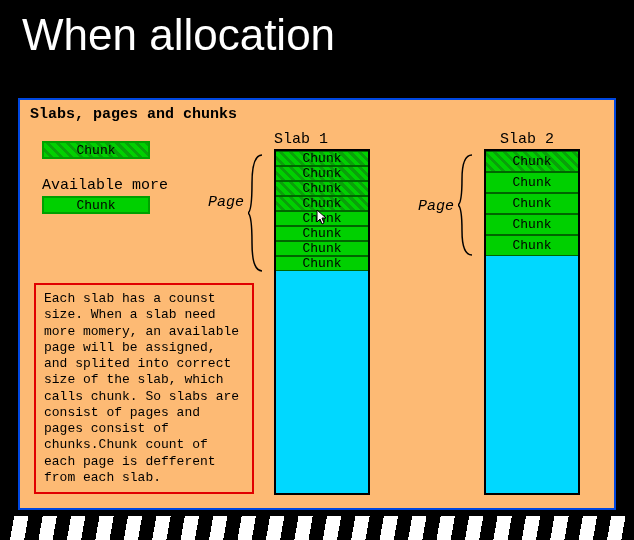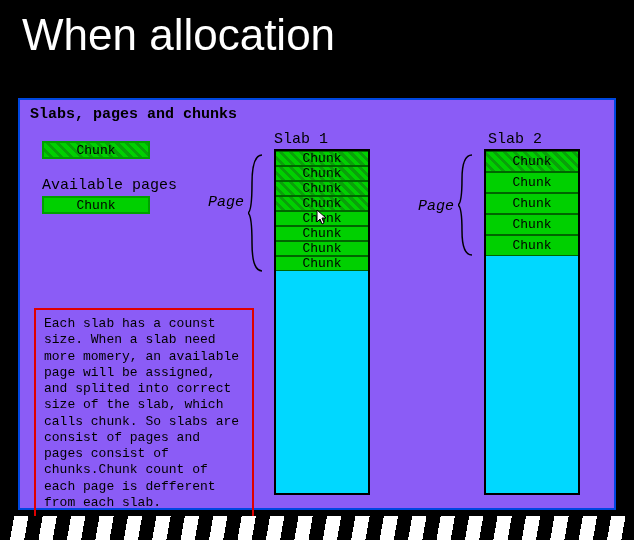--- a/index.html
+++ b/index.html
@@ -16,21 +16,21 @@
       font-size: 44px;
       font-weight: 300;
       padding: 10px 0 0 22px;
     }
     .diagram-wrap {
       position: absolute;
       left: 18px;
       top: 98px;
       width: 598px;
       height: 412px;
-      background: #8b5cf6;
+      background: #fdba74;
       border: 2px solid #0047e0;
       font-family: "Courier New", monospace;
     }
     .diagram-header {
       padding: 6px 10px 4px 10px;
       font-size: 15px;
       font-weight: bold;
       color: #000;
       font-family: "Courier New", monospace;
     }
@@ -67,32 +67,31 @@
       position: absolute;
       left: 14px;
       top: 156px;
       width: 220px;
       border: 2px solid #e00000;
       padding: 6px 8px;
       font-size: 13px;
       line-height: 1.25;
       color: #000;
       font-family: "Courier New", monospace;
-      margin-top: 25px;
     }
     .slab-label {
       position: absolute;
       top: 4px;
       font-size: 15px;
       text-align: left;
       width: 96px;
       color: #000;
     }
     .slab1-label { left: 254px; }
-    .slab2-label { left: 468px; }
+    .slab2-label { left: 480px; }
     .page-label {
       position: absolute;
       font-size: 15px;
       color: #000;
       font-style: italic;
     }
     .page1-label { left: 188px; top: 67px; }
     .page2-label { left: 398px; top: 71px; }
     .brace {
       position: absolute;
@@ -150,21 +149,21 @@
 
 <div class="diagram-wrap">
   <div class="diagram-header">Slabs, pages and chunks</div>
   <div class="content">
 
     <div class="legend">
       <div class="legend-row">
         <div class="legend-chip used">Chunk</div>
       </div>
       <div class="legend-row">
-        <div class="legend-label">Available pages</div>
+        <div class="legend-label">Available more</div>
         <div class="legend-chip">Chunk</div>
       </div>
     </div>
 
     <div class="desc-box">Each slab has a counst size. When a slab need more momery, an available page will be assigned, and splited into correct size of the slab, which calls chunk. So slabs are consist of pages and pages consist of chunks.Chunk count of each page is defferent from each slab.</div>
 
     <div class="slab-label slab1-label">Slab 1</div>
     <div class="slab-label slab2-label">Slab 2</div>
 
     <div class="page-label page1-label">Page</div>

